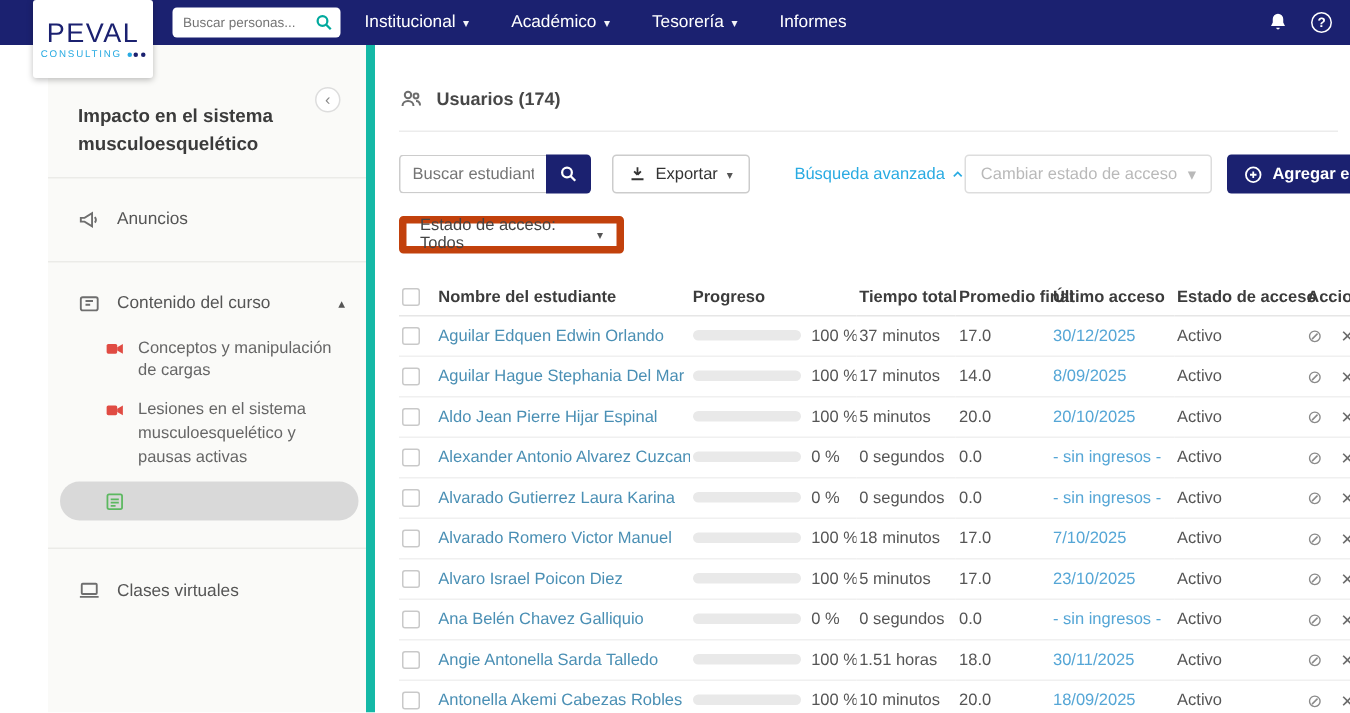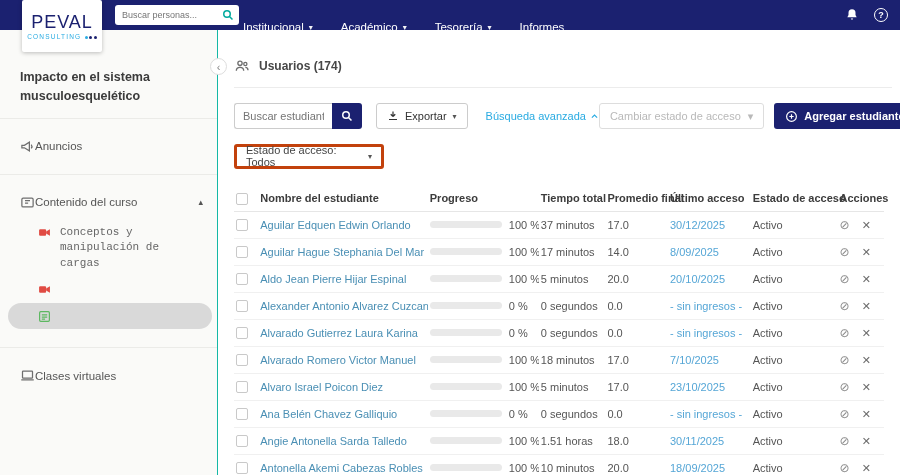--- a/index.html
+++ b/index.html
@@ -28,54 +28,55 @@
     border-radius:2px;box-shadow:0 1px 4px rgba(0,0,0,.25);
     display:flex;flex-direction:column;align-items:center;justify-content:center;
     z-index:25;cursor:pointer;
   }
   .logo-main{color:var(--navy);font-size:18px;letter-spacing:1px;line-height:1;}
   .logo-sub{color:var(--progress-blue);font-size:6.5px;letter-spacing:1.2px;margin-top:2px;display:flex;align-items:center;gap:2px;}
   .logo-dots span{display:inline-block;width:3px;height:3px;border-radius:50%;margin-left:1.5px;}
   .logo-dots .d1{background:var(--progress-blue);}
   .logo-dots .d2,.logo-dots .d3{background:var(--navy);}
   .nav-search{
-    position:absolute;left:115px;top:5px;width:124px;height:20px;background:#fff;
+    position:absolute;left:115px;top:5px;width:112px;height:20px;background:#fff;
     border-radius:3px;display:flex;align-items:center;padding:0 5px;
   }
   .nav-search input{
     border:none;outline:none;flex:1;min-width:0;font-size:9px;color:#444;
     font-family:inherit;background:transparent;
   }
-  .nav-menu{position:absolute;left:243px;top:12px;height:30px;display:flex;align-items:center;gap:28px;}
+  .nav-menu{position:absolute;left:243px;top:0;height:30px;display:flex;align-items:center;gap:28px;}
   .nav-item{color:#fff;font-size:11.5px;display:flex;align-items:center;gap:5px;cursor:pointer;white-space:nowrap;}
   .nav-item .caret{font-size:8px;opacity:.95;}
   .nav-right{position:absolute;right:12px;top:0;height:30px;display:flex;align-items:center;gap:15px;color:#fff;}
   .help-circle{
     width:14px;height:14px;border:1.3px solid #fff;border-radius:50%;
     font-size:9px;line-height:12px;text-align:center;font-weight:700;cursor:pointer;
   }
   
   .layout{display:flex;height:445px;position:relative;}
   
   .sidebar{
     width:218px;flex:0 0 218px;background:var(--sidebar-bg);
-    border-right:1px solid #14b8a6;padding-top:38px;font-size:11.5px;color:#555;
+    border-right:6px solid #14b8a6;padding-top:38px;font-size:11.5px;color:#555;
     overflow:hidden;
+    margin-left:32px;
   }
   .course-title{
     padding:0 16px 0 20px;font-size:12.5px;font-weight:700;color:#3b3b3b;line-height:1.5;
   }
   .side-hr{border:none;border-top:1px solid #ebebe8;margin:12px 0;}
   .side-item{
-    display:flex;align-items:center;padding:8px 14px 8px 20px;cursor:pointer;color:#555;
+    display:flex;align-items:center;gap:11px;padding:8px 14px 8px 20px;cursor:pointer;color:#555;
   }
   .side-item .sicon{flex:0 0 15px;color:#6e6e6e;}
   .side-item .grow{flex:1;}
   .side-item .caret-up{font-size:9px;color:#555;}
-  .content-list{padding:2px 0 4px 0;font-family:Liberation Mono, monospace;}
+  .content-list{padding:2px 0 4px 0;}
   .content-item{
     display:flex;align-items:flex-start;gap:9px;
     padding:5px 12px 5px 38px;font-size:11px;color:#666;line-height:1.45;cursor:pointer;
   }
   .content-item .cicon{flex:0 0 13px;margin-top:1px;}
   .content-item.selected{
     background:var(--pill-gray);border-radius:16px;margin:2px 5px 2px 8px;
     padding:6px 12px 6px 30px;color:#5c5c5c;
   }
   .collapse-btn{
@@ -101,37 +102,37 @@
     color:#fff;display:flex;align-items:center;justify-content:center;cursor:pointer;
   }
   .btn-outline{
     height:26px;border:1px solid #ccc;border-radius:3px;background:#fff;color:#333;
     font-size:11px;display:flex;align-items:center;gap:6px;padding:0 10px;cursor:pointer;
     font-family:inherit;white-space:nowrap;
   }
   .btn-outline .caret{font-size:8px;color:#555;}
   .exportar{margin-left:14px;}
   .adv-link{
-    margin-left:18px;color:var(--progress-blue);font-size:11px;display:flex;align-items:center;
+    margin-left:30px;color:var(--progress-blue);font-size:11px;display:flex;align-items:center;
     gap:4px;cursor:pointer;text-decoration:none;white-space:nowrap;
   }
   .toolbar .spacer{flex:1;}
   .btn-disabled{
     height:26px;border:1px solid #ddd;border-radius:3px;background:#fff;color:#b9b9b9;
     font-size:11px;display:flex;align-items:center;gap:7px;padding:0 10px;cursor:pointer;
     font-family:inherit;white-space:nowrap;
   }
   .btn-primary{
     height:26px;border:none;border-radius:3px;background:var(--navy);color:#fff;
     font-size:11px;font-weight:600;display:flex;align-items:center;gap:6px;padding:0 11px;
     cursor:pointer;font-family:inherit;white-space:nowrap;
   }
   .filter-row{margin-top:11px;}
   .select-box{
-    width:150px;height:25px;border:3px solid #c2410c;border-radius:3px;background:#fff;
+    width:150px;height:25px;border:5px solid #c2410c;border-radius:3px;background:#fff;
     font-size:11px;color:#444;display:inline-flex;align-items:center;justify-content:space-between;
     padding:0 9px;cursor:pointer;font-family:inherit;
   }
   .select-box .caret{font-size:8px;color:#555;}
   
   table.students{
     margin-top:17px;border-collapse:collapse;table-layout:fixed;width:650px;font-size:11px;
   }
   .students th{
     text-align:left;font-weight:700;color:#3c3c3c;padding:6px 2px;white-space:nowrap;
@@ -242,20 +243,21 @@
         </span>
         <span>Conceptos y manipulación de cargas</span>
       </div>
       <div class="content-item">
         <span class="cicon">
           <svg width="13" height="13" viewBox="0 0 24 24" fill="#e04b43">
             <rect x="2" y="6" width="13" height="12" rx="2"></rect>
               <path d="M15 10l7-4v12l-7-4z"></path>
           </svg>
         </span>
+        <span>Lesiones en el sistema musculoesquelético y pausas activas</span>
       </div>
       <div class="content-item selected">
         <span class="cicon">
           <svg width="13" height="13" viewBox="0 0 24 24" fill="none" stroke="#5cb860" stroke-width="2.2">
             <rect x="3" y="3" width="18" height="18" rx="2"></rect>
               <path d="M7 9h10M7 13h10M7 17h6"></path>
           </svg>
         </span>
       </div>
     </div>

